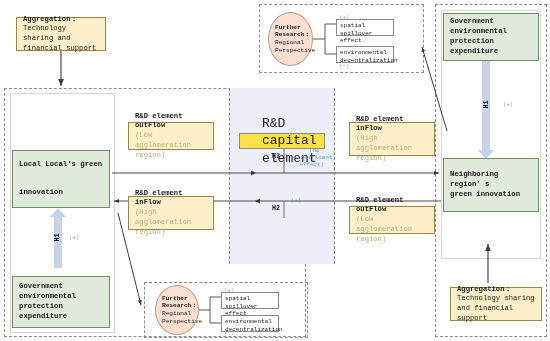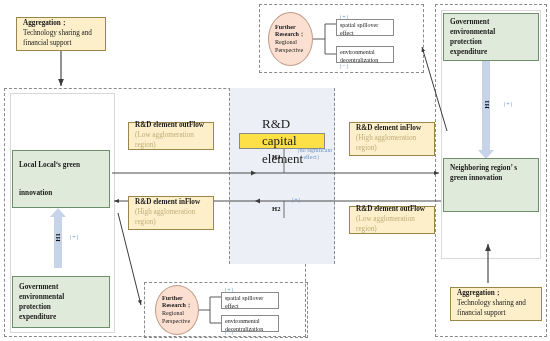--- a/index.html
+++ b/index.html
@@ -1,18 +1,18 @@
 <!DOCTYPE html>
 <html><head>
 <meta charset="utf-8">
 <style>
   html,body{margin:0;padding:0;background:#ffffff;}
   body{width:550px;height:341px;overflow:hidden;
        font-family:"Liberation Serif", "DejaVu Serif", serif;}
-  #canvas{position:relative;width:550px;height:271px;background:#fff;}
+  #canvas{position:relative;width:550px;height:271px;background:#fff;font-family:Liberation Mono, monospace;}
 
   .abs{position:absolute;box-sizing:border-box;}
 
   
   .dash-frame{border:1px dashed #8a8a8a;background:transparent;}
   .solid-frame{border:1px solid #d8d8d8;background:transparent;}
   .shade-frame{border-left:1px dashed #8a8a8a;border-right:1px dashed #8a8a8a;
                background:#eceff5;}
 
   
@@ -110,21 +110,21 @@
   <div class="abs box tan" style="left:450px;top:287px;width:92px;height:34px;flex-direction:column;align-items:flex-start;justify-content:center;">
     <b>Aggregation：</b>
     <span>Technology sharing and financial support</span>
   </div>
 
   <div class="abs box green" style="left:12px;top:150px;width:98px;height:58px;flex-direction:column;align-items:flex-start;justify-content:center;">
     <span class="ln">Local Local‘s green</span>
     <span class="ln" style="margin-top:18px;">innovation</span>
   </div>
 
-  <div class="abs box green" style="left:443px;top:158px;width:96px;height:54px;flex-direction:column;align-items:flex-start;">
+  <div class="abs box green" style="left:443px;top:158px;width:96px;height:54px;flex-direction:column;align-items:flex-start;justify-content:center;">
     <span class="ln">Neighboring region’ s</span>
     <span class="ln" style="">green innovation</span>
   </div>
 
   <div class="abs box green" style="left:12px;top:276px;width:98px;height:52px;flex-direction:column;align-items:flex-start;justify-content:center;font-weight:bold;">
     <span class="ln">Government</span>
     <span class="ln">environmental&nbsp;&nbsp;&nbsp; protection</span>
     <span class="ln">expenditure</span>
   </div>
 

